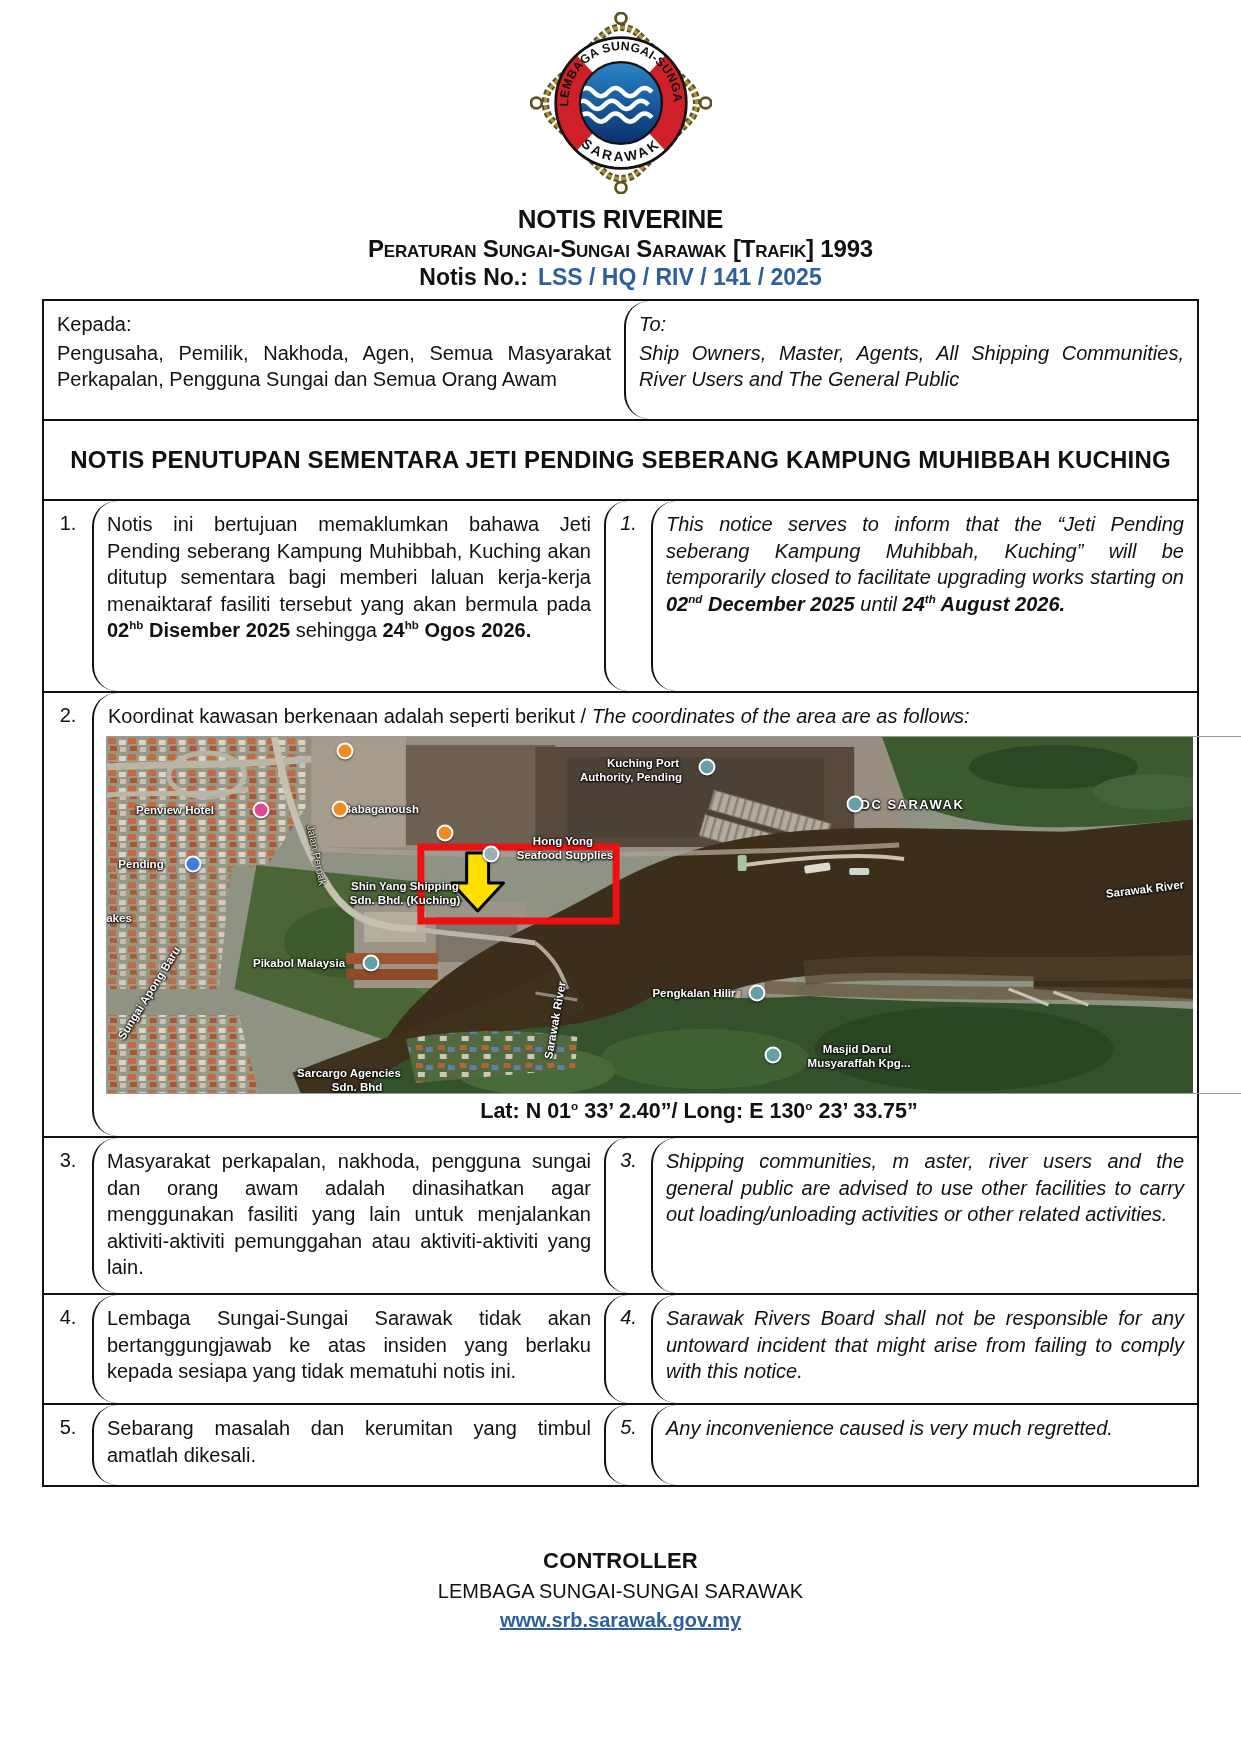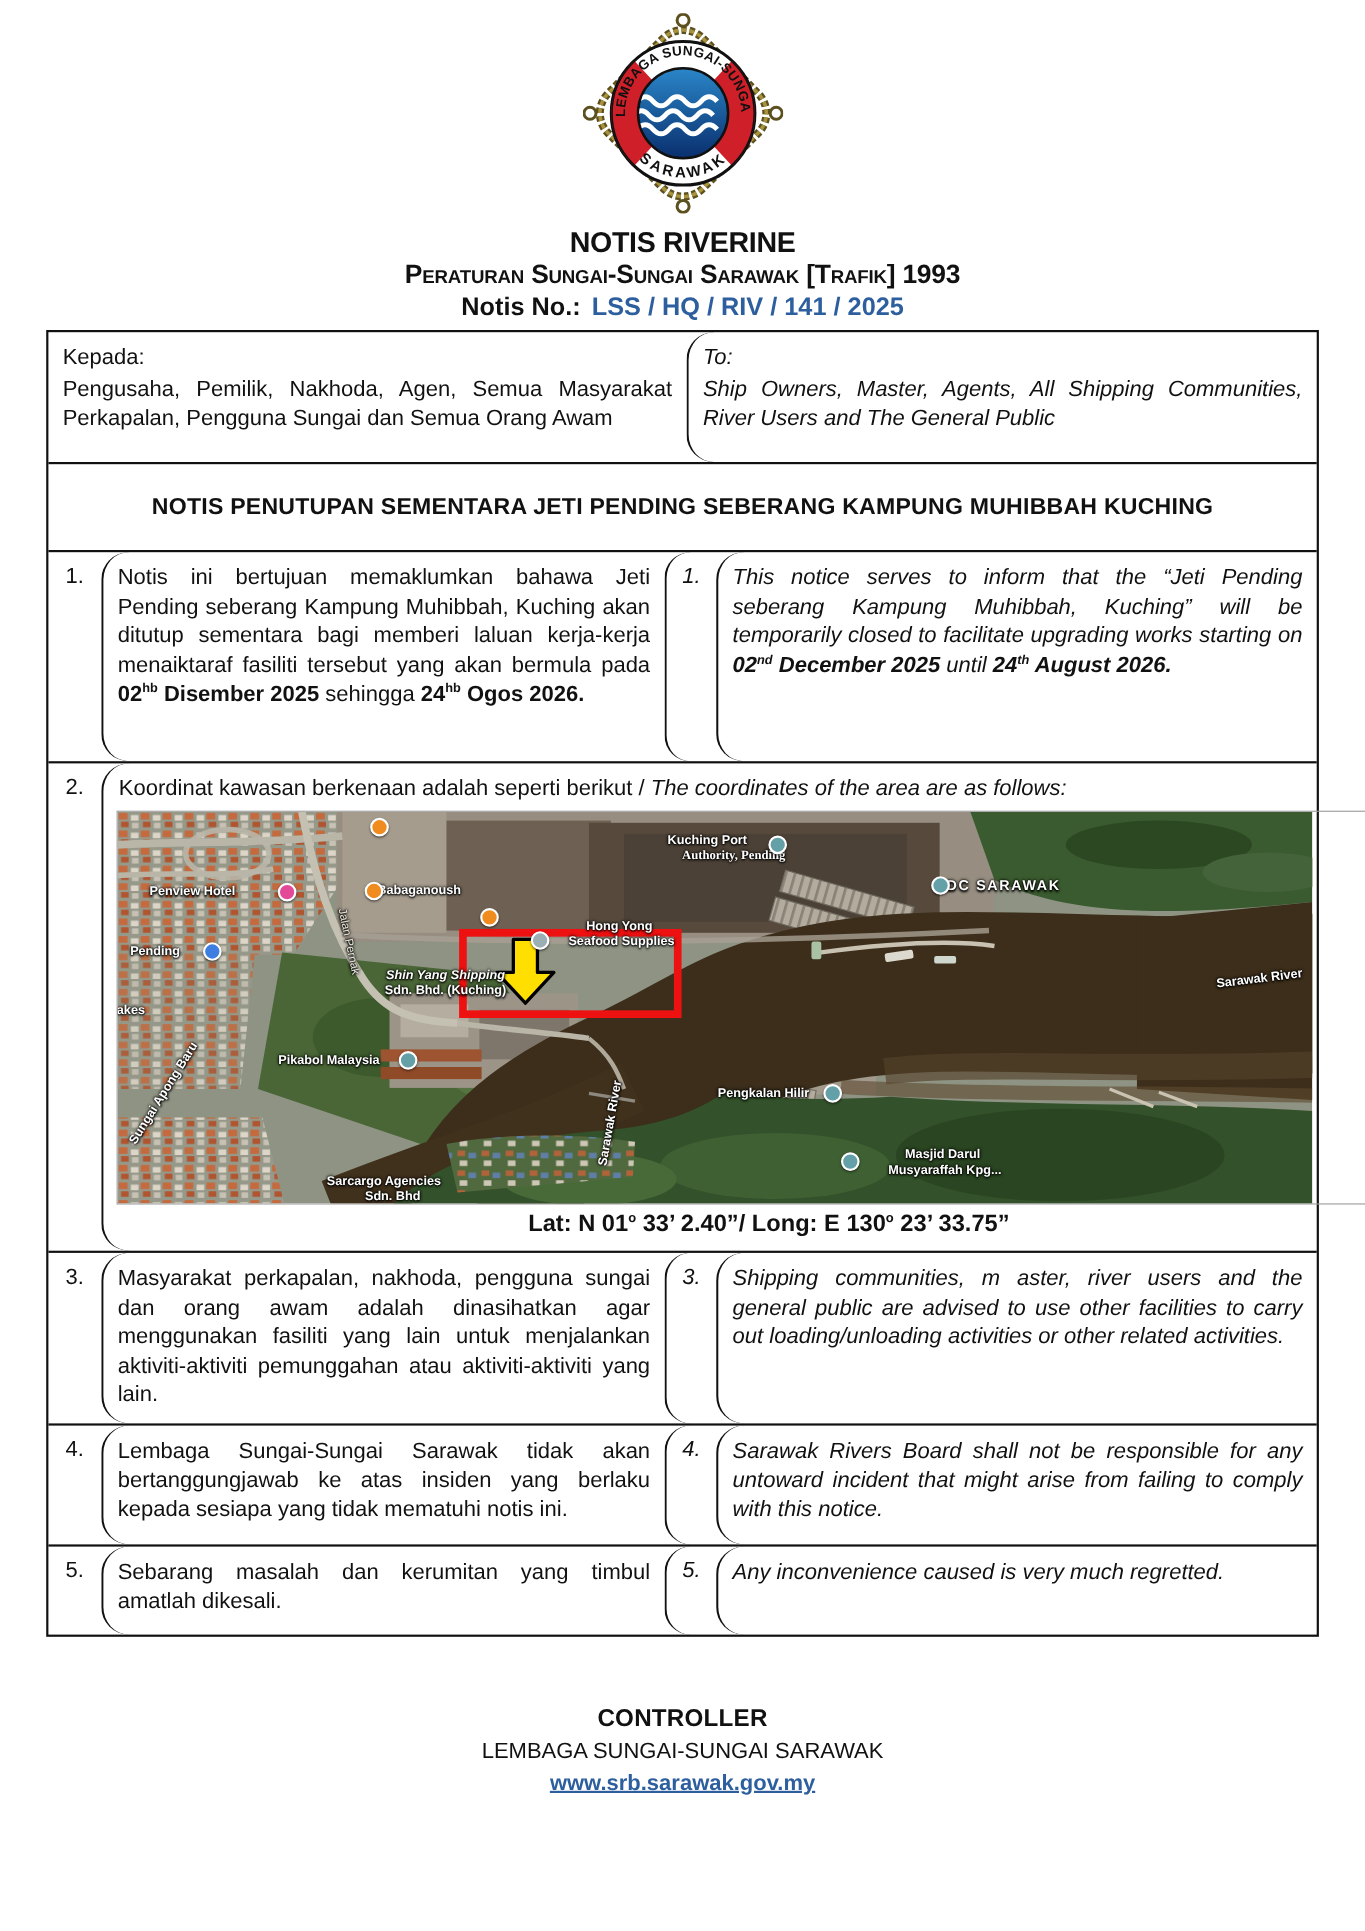--- a/index.html
+++ b/index.html
@@ -26,21 +26,21 @@
   .r3{grid-template-columns:48px 512px 47px 1fr;min-height:148px;}
   .r4{grid-template-columns:48px 512px 47px 1fr;min-height:108px;}
   .r5{grid-template-columns:48px 512px 47px 1fr;min-height:80px;}
   .cell{padding:10px 13px 12px;}
   .bl{border-left:2px solid #111;border-radius:25px;}
   .cnum{text-align:center;font-size:20px;padding-top:11px;}
   .ctext{font-size:20px;line-height:1.33;}
   .ctext p{margin:0;text-align:justify;}
   .en{font-style:italic;}
   sup.hb{font-size:0.58em;font-weight:bold;vertical-align:super;line-height:0;}
-  .noticeTitle{text-align:center;font-size:21px;font-weight:bold;letter-spacing:0.2px;padding:10px 20px;}
+  .noticeTitle{text-align:center;font-size:24px;font-weight:bold;letter-spacing:0.2px;padding:10px 20px;}
   .lbl{display:block;margin-bottom:2px;}
   
   .r2content{padding:8px 13px 10px 13px;}
   .introLine{font-size:20px;line-height:1.3;margin:2px 0 8px 1px;}
   .mapBox{position:relative;width:1184px;height:356px;margin:2px auto 6px auto;outline:1px solid #9a9a9a;overflow:hidden;}
   .mapBox svg{position:absolute;left:0;top:0;}
   .mlabel{position:absolute;transform:translate(-50%,-50%);color:#fff;font-size:11.5px;font-weight:bold;white-space:nowrap;text-shadow:0 0 3px #000,0 0 2px #000,0 1px 2px #000;pointer-events:none;}
   .mlabel.lg{font-size:13px;letter-spacing:1.5px;}
   .mlabel.road{color:#e8e6da;font-size:10.5px;font-weight:normal;}
   .mpoi{position:absolute;width:13px;height:13px;border-radius:50%;border:2px solid #fff;transform:translate(-50%,-50%);box-shadow:0 1px 2px rgba(0,0,0,.6);}
@@ -226,28 +226,28 @@
             <rect x="633" y="118" width="9" height="16" rx="2" fill="#a9c2a4"></rect>
             <path d="M905,252 L945,268 M950,255 L985,268" stroke="#cbc3b2" stroke-width="3"></path>
             <path d="M430,256 L472,263" stroke="#8d897e" stroke-width="3"></path>
 
             <rect x="315" y="110" width="196" height="74" fill="none" stroke="#ee1111" stroke-width="7"></rect>
 
             <polygon points="361,116 383,116 383,146 398,146 372,174 346,146 361,146" fill="#ffdf00" stroke="#000" stroke-width="3" stroke-linejoin="round"></polygon>
           </svg>
           <div>
               <span class="mlabel" style="left: 536px; top: 26px;">Kuching Port</span>
-              <span class="mlabel" style="left: 560px; top: 40px; font-family: Liberation Serif, serif;">Authority, Pending</span>
+              <span class="mlabel" style="left: 524px; top: 40px;">Authority, Pending</span>
               <span class="mlabel lg" style="left: 800px; top: 67px;">CDC SARAWAK</span>
               <span class="mlabel" style="left: 68px; top: 73px;">Penview Hotel</span>
               <span class="mlabel" style="left: 34px; top: 127px;">Pending</span>
               <span class="mlabel" style="left: 274px; top: 72px;">Babaganoush</span>
               <span class="mlabel" style="left: 456px; top: 104px; text-align: right;">Hong Yong</span>
               <span class="mlabel" style="left: 458px; top: 118px;">Seafood Supplies</span>
-              <span class="mlabel" style="left: 298px; top: 149px; font-style: italic;">Shin Yang Shipping</span>
+              <span class="mlabel" style="left: 298px; top: 149px;">Shin Yang Shipping</span>
               <span class="mlabel" style="left: 298px; top: 163px;">Sdn. Bhd. (Kuching)</span>
               <span class="mlabel" style="left: 192px; top: 226px;">Pikabol Malaysia</span>
               <span class="mlabel" style="left: 12px; top: 181px;">akes</span>
               <span class="mlabel" style="left: 587px; top: 256px;">Pengkalan Hilir</span>
               <span class="mlabel" style="left: 750px; top: 312px;">Masjid Darul</span>
               <span class="mlabel" style="left: 752px; top: 326px;">Musyaraffah Kpg...</span>
               <span class="mlabel" style="left: 1038px; top: 152px; transform: translate(-50%, -50%) rotate(-7deg);">Sarawak River</span>
               <span class="mlabel" style="left: 448px; top: 283px; transform: translate(-50%, -50%) rotate(-80deg);">Sarawak River</span>
               <span class="mlabel" style="left: 42px; top: 256px; transform: translate(-50%, -50%) rotate(-58deg);">Sungai Apong Baru</span>
               <span class="mlabel road" style="left: 210px; top: 118px; transform: translate(-50%, -50%) rotate(78deg);">Jalan Pernak</span>

